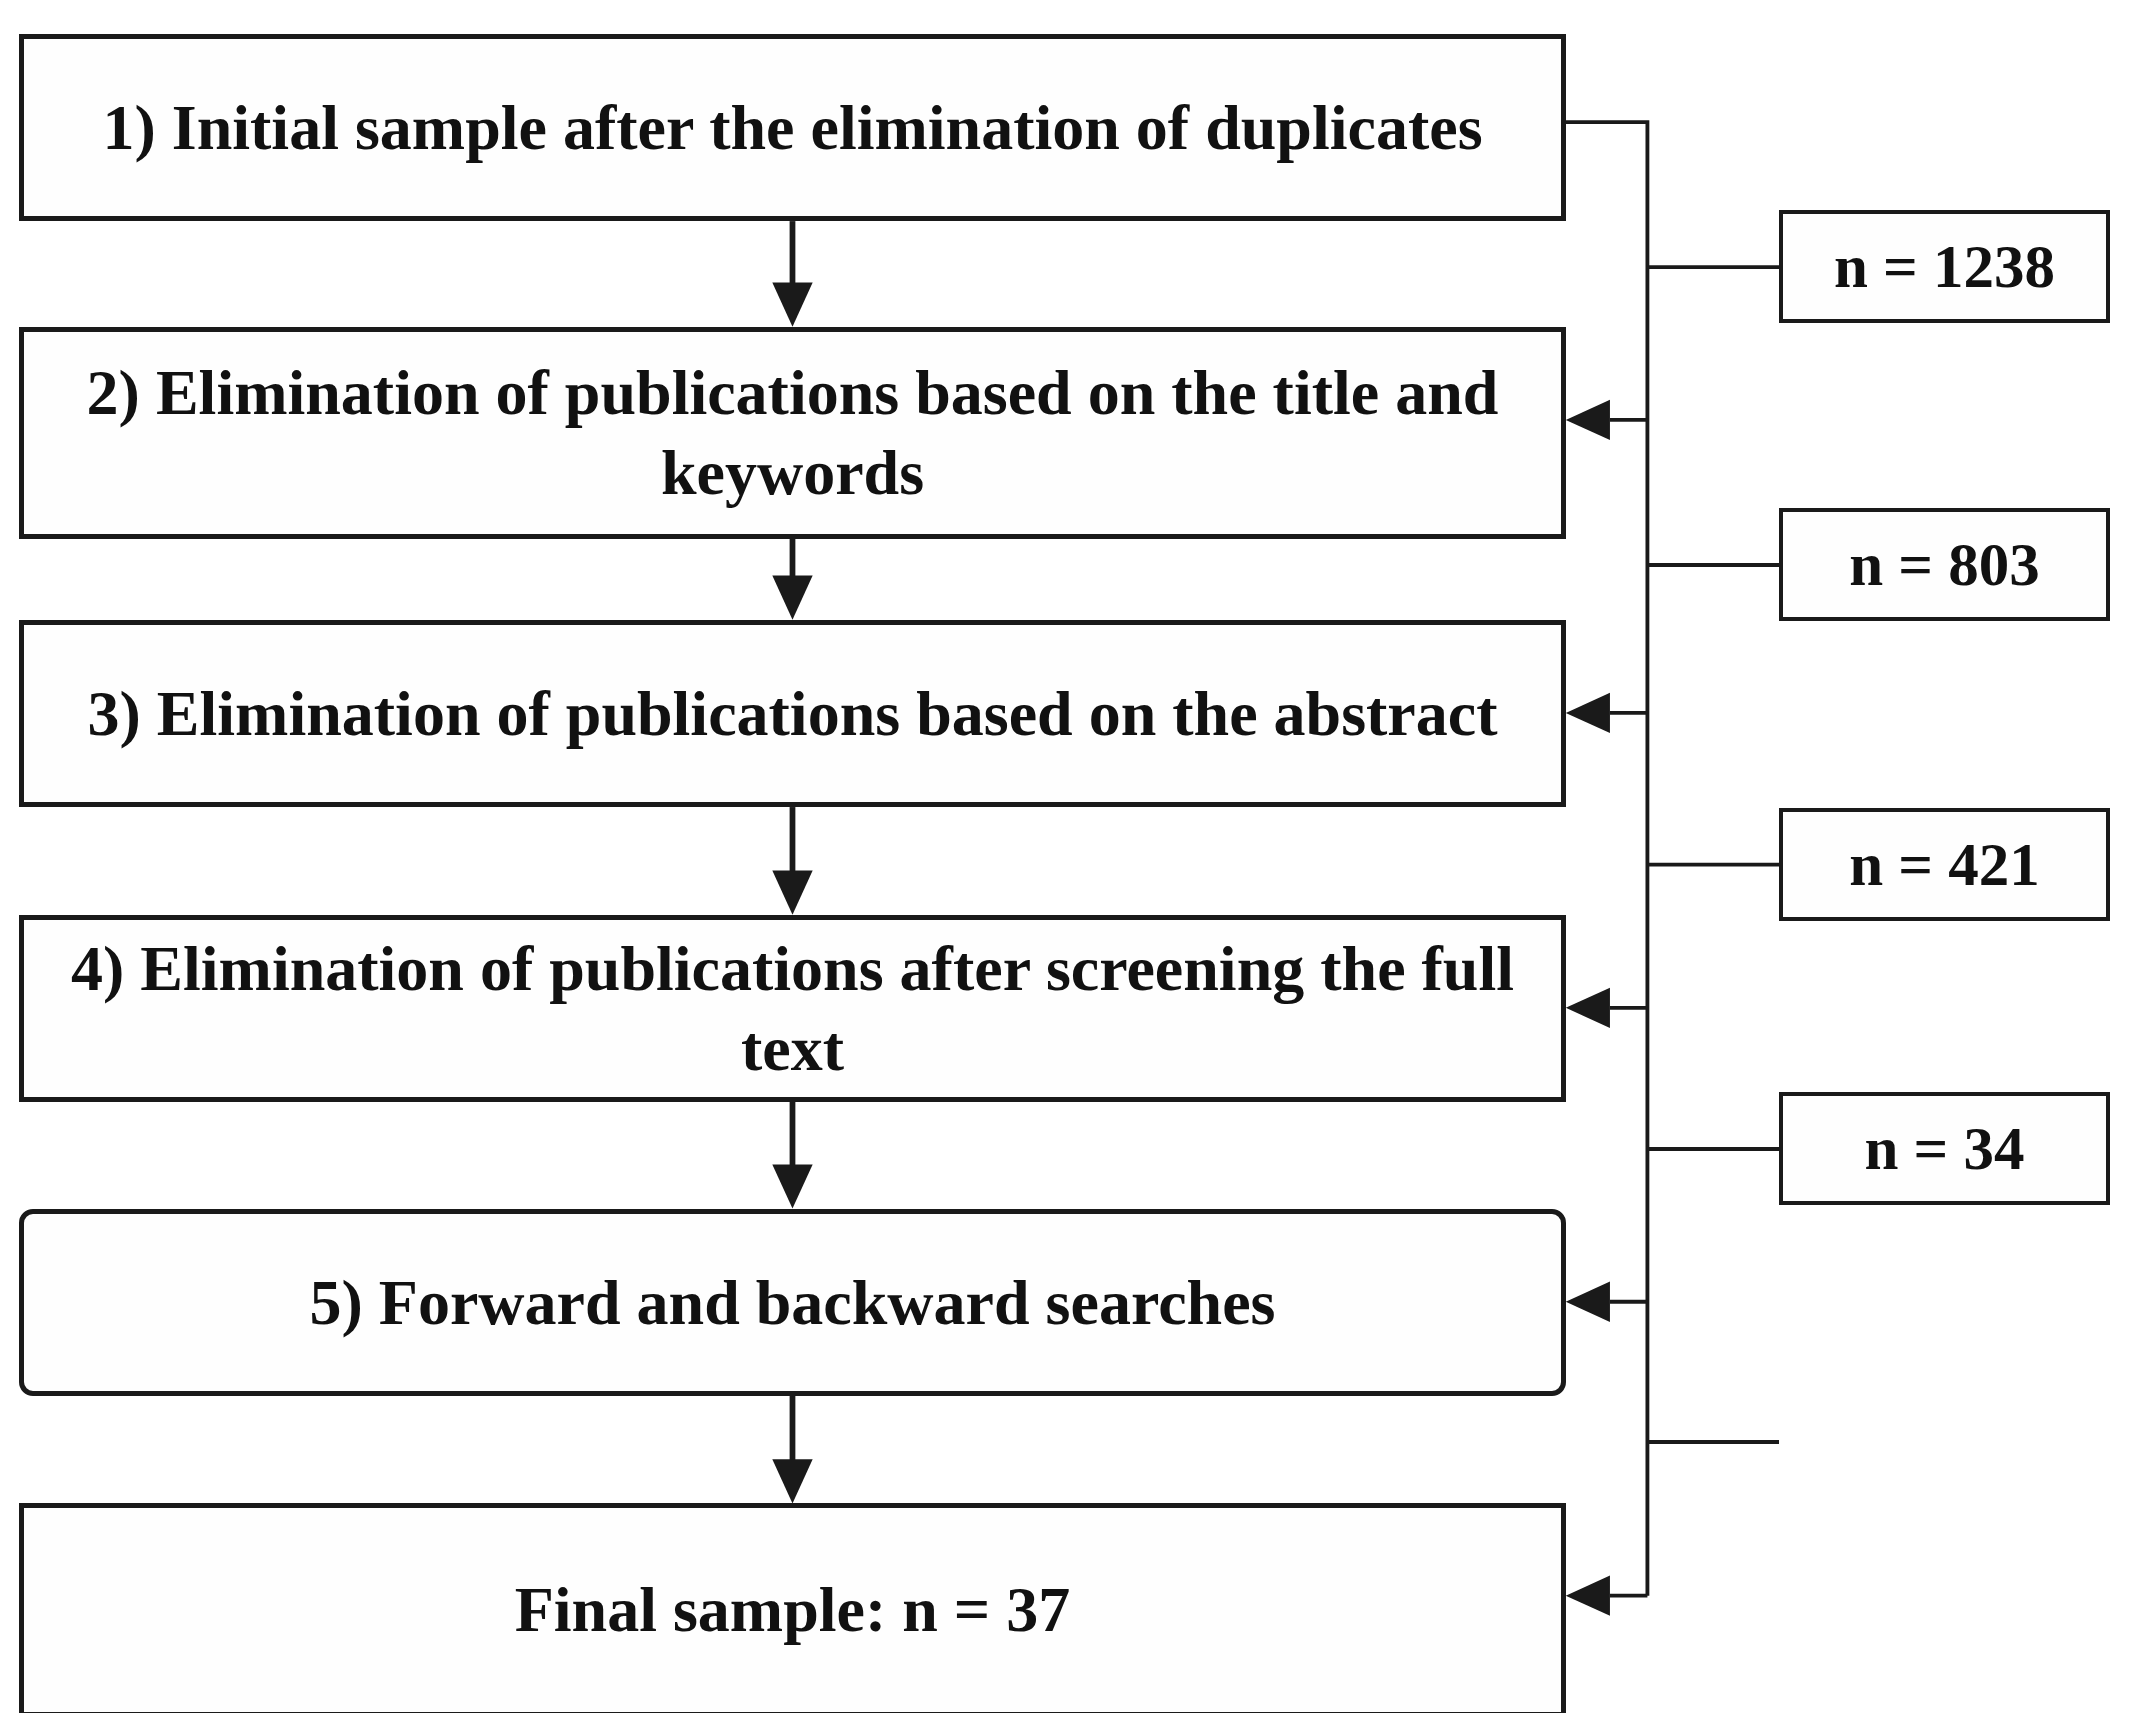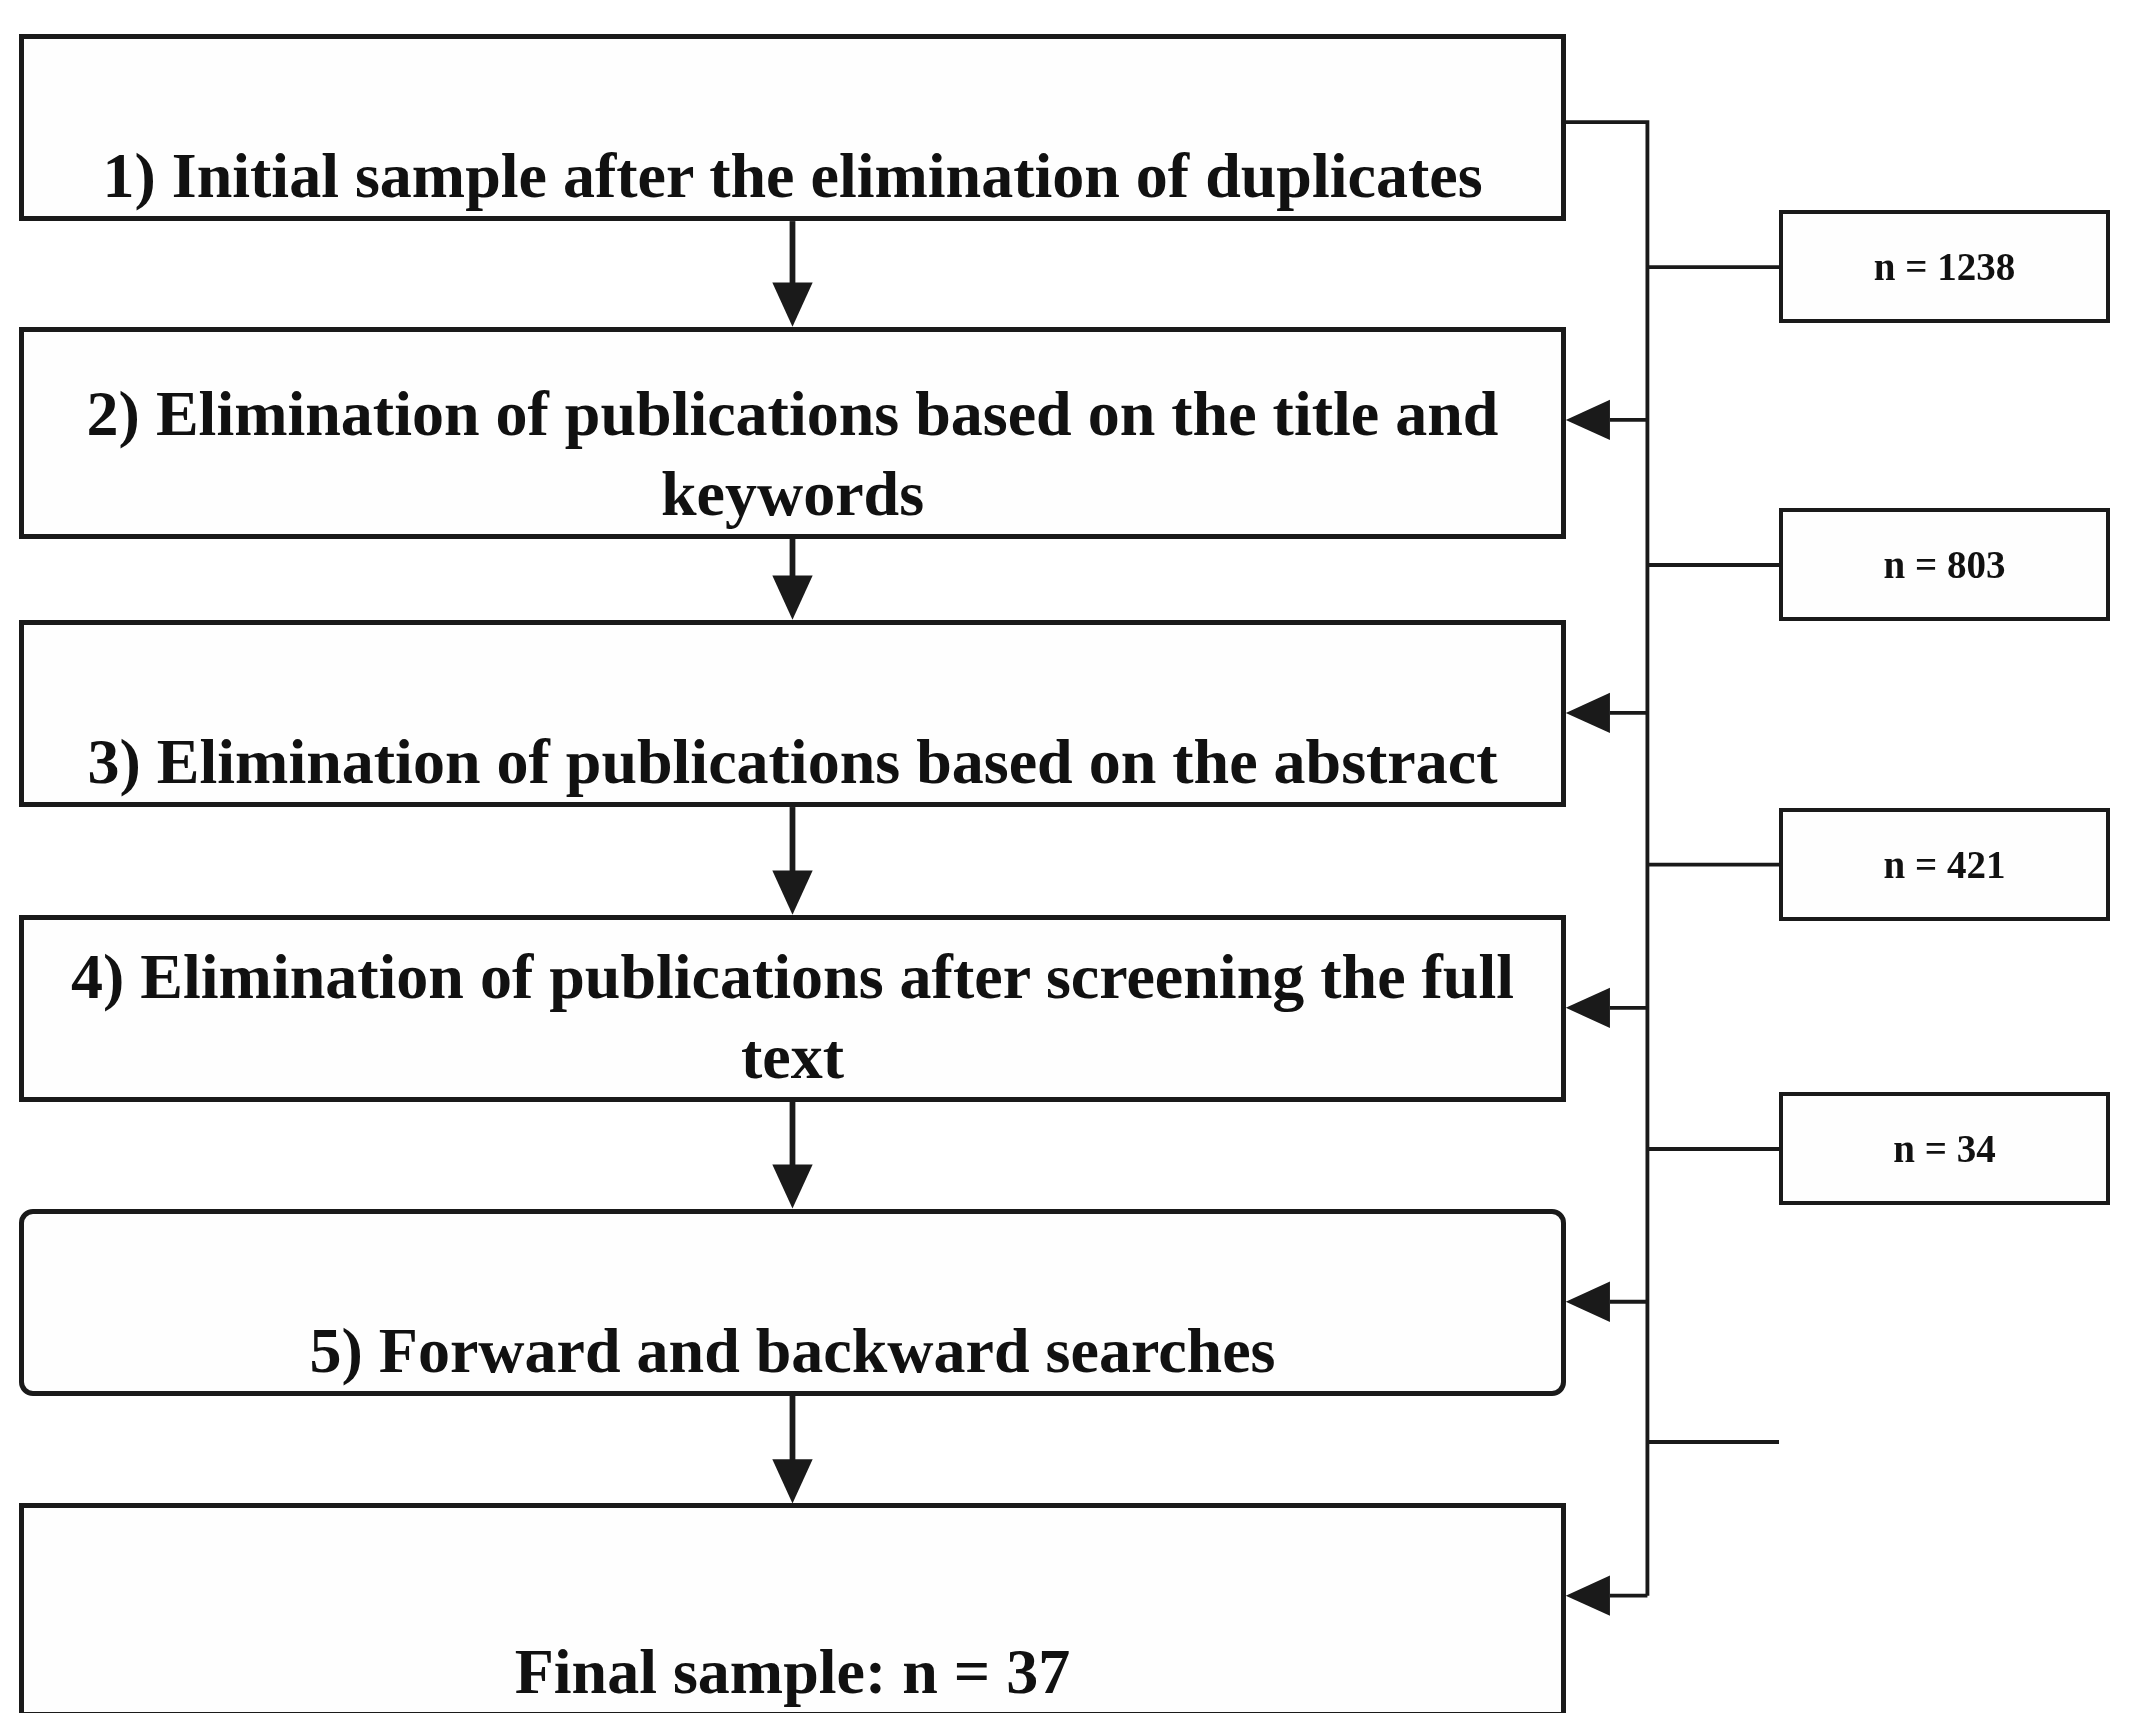--- a/index.html
+++ b/index.html
@@ -19,21 +19,21 @@
     pointer-events: none;
   }
   .step {
     position: absolute;
     left: 19px;
     width: 1547px;
     box-sizing: border-box;
     border: 5.8px solid #1a1a1a;
     background: #fefefe;
     display: flex;
-    align-items: flex-end;
+    align-items: center;
     justify-content: center;
     text-align: center;
     font-weight: bold;
     font-size: 64px;
     line-height: 1.25;
     padding: 0 19px;
   }
   .step span { white-space: pre-line; }
   .b1 { top: 34px;   height: 187px; }
   .b2 { top: 327px;  height: 212px; }
@@ -47,21 +47,21 @@
     width: 331px;
     height: 113px;
     box-sizing: border-box;
     border: 4.8px solid #1a1a1a;
     background: #fefefe;
     display: flex;
     align-items: center;
     justify-content: center;
     text-align: center;
     font-weight: bold;
-    font-size: 39px;
+    font-size: 61px;
   }
   .s1 { top: 210px; }
   .s2 { top: 508px; }
   .s3 { top: 808px; }
   .s4 { top: 1092px; }
   .s5 { top: 1385px; }
 </style>
 </head>
 <body>
 

